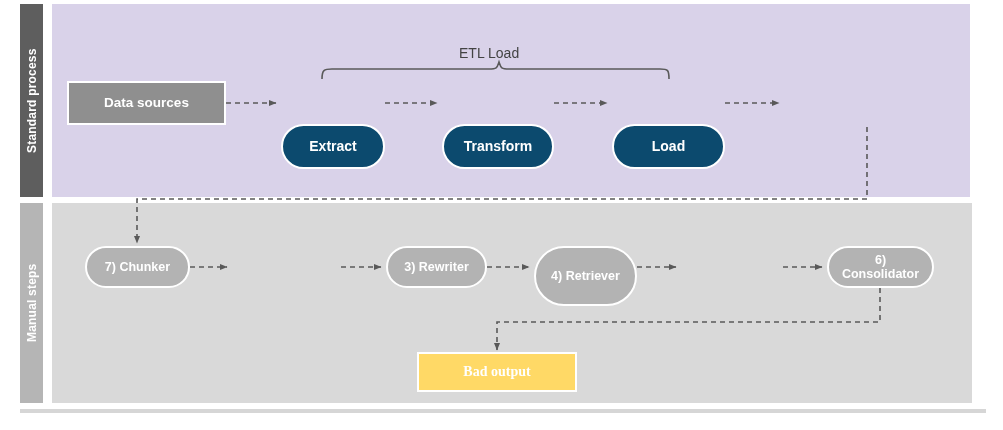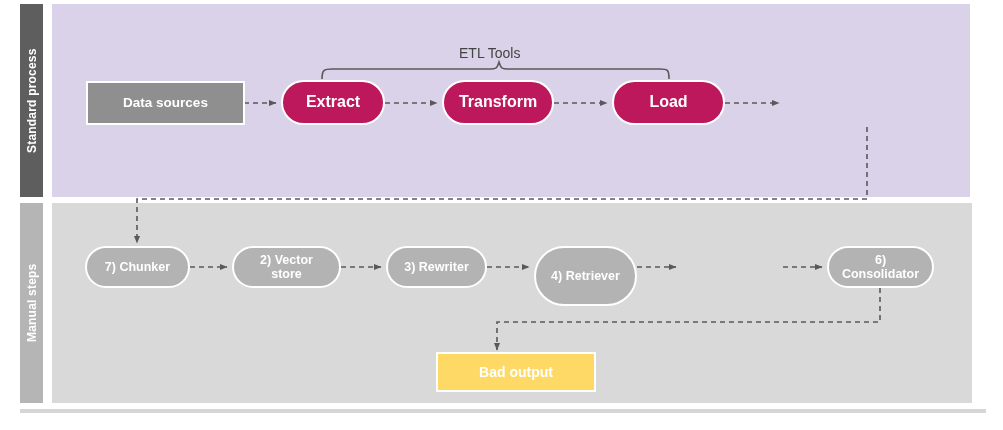--- a/index.html
+++ b/index.html
@@ -78,25 +78,25 @@
     box-sizing: border-box;
     display: flex;
     align-items: center;
     justify-content: center;
     text-align: center;
     color: #ffffff;
     font-weight: bold;
     border: 2px solid #ffffff;
     line-height: 1.15;
   }
-  .node.rect { border-radius: 0; margin-left: 19px; }
+  .node.rect { border-radius: 0; }
   .node.pill { border-radius: 999px; }
 
   .node.gray-box   { background: #8f8f8f; font-size: 13.5px; }
-  .node.purple-pill{ background: #be185d; font-size: 16px; }
+  .node.purple-pill{ background: #0c4a6e; font-size: 14px; margin-top: 44px; }
   .node.step-pill  { background: #b3b3b3; font-size: 12.5px; }
   .node.yellow-box { background: #ffd966; font-size: 14px; }
 
   
   svg.links {
     position: absolute;
     left: 0; top: 0;
     width: 1003px; height: 430px;
     overflow: visible;
     pointer-events: none;
@@ -143,47 +143,41 @@
 
     <path d="M190,267 L227,267" stroke="#595959" stroke-width="1.6" stroke-dasharray="5,4" fill="none" marker-end="url(#arrow)"></path>
     <path d="M341,267 L381,267" stroke="#595959" stroke-width="1.6" stroke-dasharray="5,4" fill="none" marker-end="url(#arrow)"></path>
     <path d="M487,267 L529,267" stroke="#595959" stroke-width="1.6" stroke-dasharray="5,4" fill="none" marker-end="url(#arrow)"></path>
     <path d="M637,267 L676,267" stroke="#595959" stroke-width="1.6" stroke-dasharray="5,4" fill="none" marker-end="url(#arrow)"></path>
     <path d="M783,267 L822,267" stroke="#595959" stroke-width="1.6" stroke-dasharray="5,4" fill="none" marker-end="url(#arrow)"></path>
 
     <path d="M880,288 L880,322 L497,322 L497,350" stroke="#595959" stroke-width="1.6" stroke-dasharray="5,4" fill="none" marker-end="url(#arrow)"></path>
   </svg>
 
-  <div class="bracket-label" style="left:459px; top:45px;">ETL Tools</div>
+  <div class="bracket-label" style="left:459px; top:45px;">ETL Load</div>
 
   <div class="node rect gray-box" style="left:67px; top:81px; width:159px; height:44px;">Data sources</div>
 
   <div class="node pill purple-pill" style="left:281px; top:80px; width:104px; height:45px;">Extract</div>
 
   <div class="node pill purple-pill" style="left:442px; top:80px; width:112px; height:45px;">Transform</div>
 
   <div class="node pill purple-pill" style="left:612px; top:80px; width:113px; height:45px;">Load</div>
 
 
   <div class="node pill step-pill" style="left:85px; top:246px; width:105px; height:42px;">7) Chunker</div>
 
-  <div class="node pill step-pill" style="left:232px; top:246px; width:109px; height:42px;">
-    <span style="display:block;">
-      <span>2) Vector</span><br>
-      <span>store</span>
-    </span>
-  </div>
 
   <div class="node pill step-pill" style="left:386px; top:246px; width:101px; height:42px;">3) Rewriter</div>
 
   <div class="node pill step-pill" style="left:534px; top:246px; width:103px; height:60px;">4) Retriever</div>
 
 
   <div class="node pill step-pill" style="left:827px; top:246px; width:107px; height:42px;">
     <span style="display:block;">
       <span>6)</span><br>
       <span>Consolidator</span>
     </span>
   </div>
 
-  <div class="node rect yellow-box" style="left:417px; top:352px; width:160px; height:40px;">Bad output</div>
+  <div class="node rect yellow-box" style="left:417px; top:352px; width:160px; height:40px;font-family:Liberation Serif, serif;">Bad output</div>
 
 </div>
 
 </body></html>

